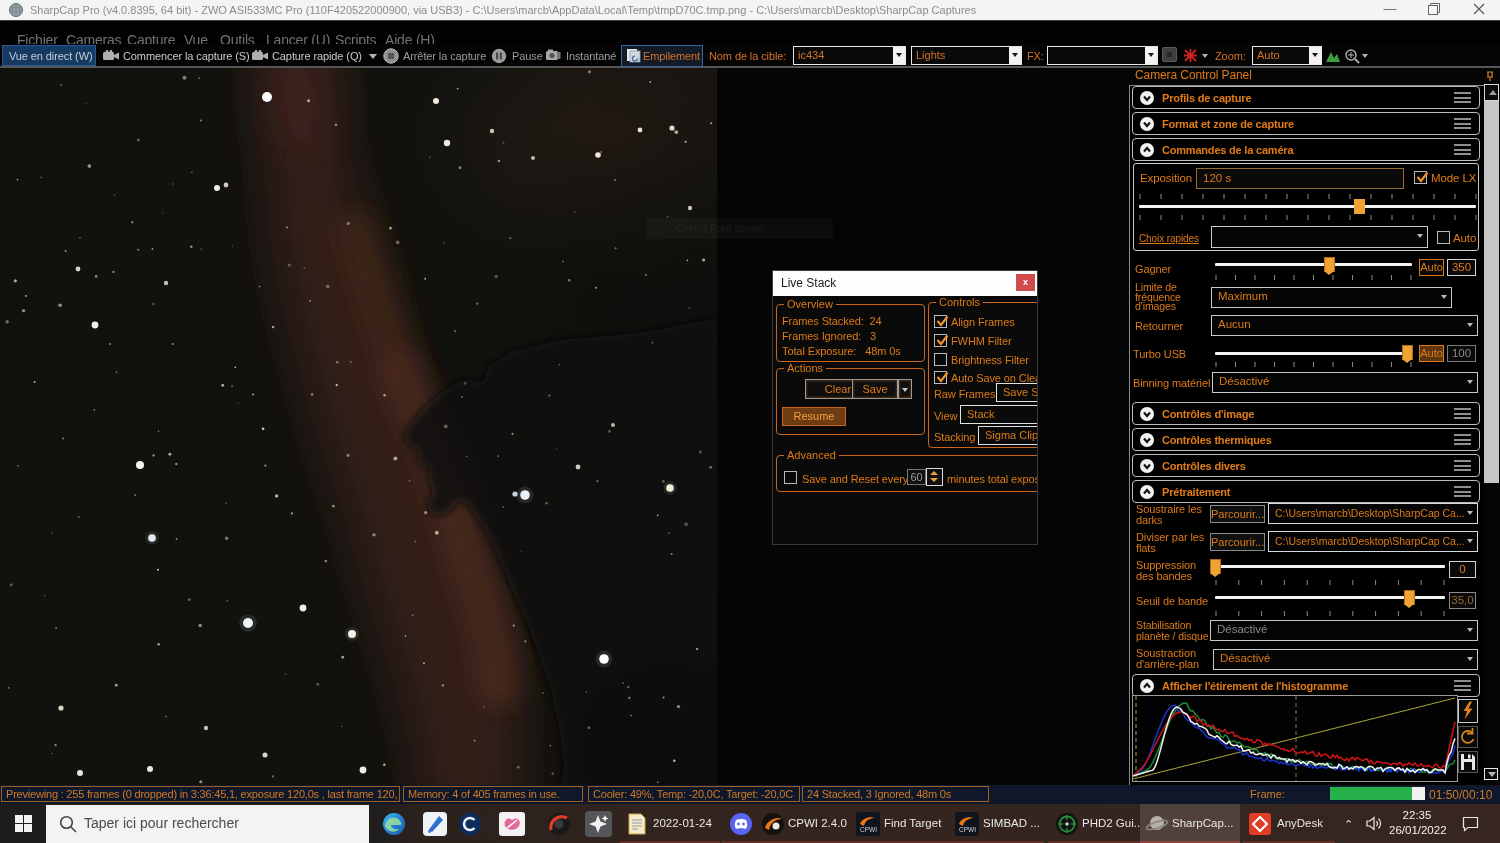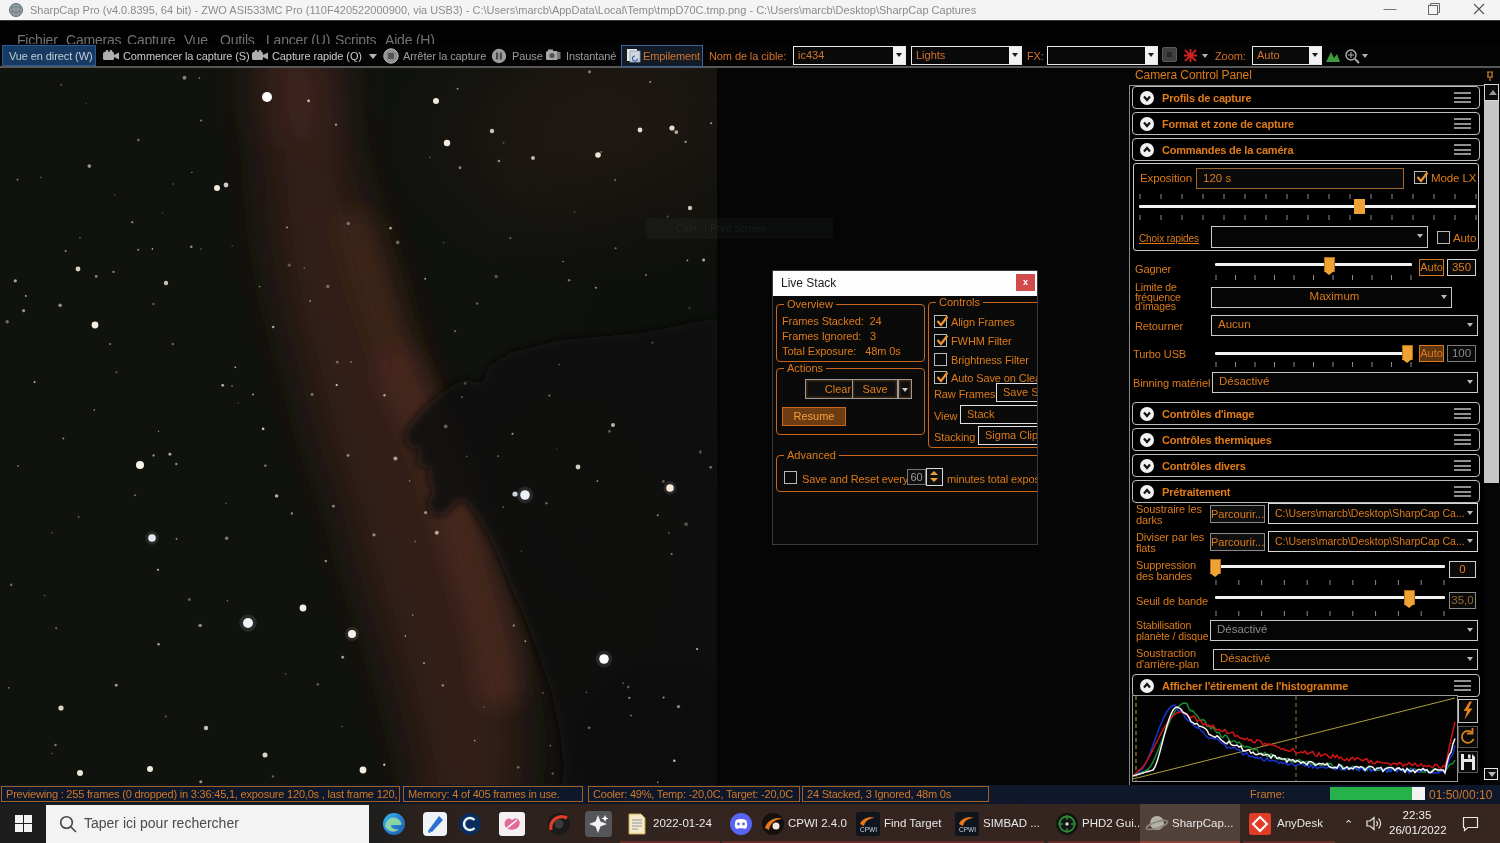--- a/index.html
+++ b/index.html
@@ -539,21 +539,21 @@
         <line x1="98.5" y1="0" x2="98.5" y2="5" stroke="#8a8a8a" stroke-width="1"></line>
         <line x1="118.0" y1="0" x2="118.0" y2="5" stroke="#8a8a8a" stroke-width="1"></line>
         <line x1="137.5" y1="0" x2="137.5" y2="5" stroke="#8a8a8a" stroke-width="1"></line>
         <line x1="157.0" y1="0" x2="157.0" y2="5" stroke="#8a8a8a" stroke-width="1"></line>
         <line x1="176.5" y1="0" x2="176.5" y2="5" stroke="#8a8a8a" stroke-width="1"></line>
         <line x1="196.0" y1="0" x2="196.0" y2="5" stroke="#8a8a8a" stroke-width="1"></line>
       </svg>
 <div class="abtn" style="left:1419px;top:191px;width:25px;height:17px;line-height:15px;">Auto</div>
 <div class="vbox" style="left:1447px;top:191px;width:29px;height:17px;line-height:15px;">350</div>
 <div class="plbl" style="left:1135px;top:215px;line-height:9.5px;font-size:10.5px;">Limite de<br>fréquence<br>d'images</div>
-<div class="pdd" style="left:1211px;top:219px;width:241px;height:21px;text-align:center;">Maximum<span class="chev"></span></div>
+<div class="pdd" style="left:1211px;top:219px;width:241px;height:21px;">Maximum<span class="chev"></span></div>
 <div class="plbl" style="left:1135px;top:253px;">Retourner</div>
 <div class="pdd" style="left:1211px;top:247px;width:267px;height:21px;">Aucun<span class="chev"></span></div>
 <div class="plbl" style="left:1133px;top:281px;">Turbo USB</div>
 <div class="track" style="left:1215px;top:284px;width:197px;"></div>
 <div class="thumb" style="left:1402px;top:277px;"></div>
 <svg class="abs" style="left:1215px;top:294px" width="197" height="5">
         <line x1="1.0" y1="0" x2="1.0" y2="5" stroke="#8a8a8a" stroke-width="1"></line>
         <line x1="20.5" y1="0" x2="20.5" y2="5" stroke="#8a8a8a" stroke-width="1"></line>
         <line x1="40.0" y1="0" x2="40.0" y2="5" stroke="#8a8a8a" stroke-width="1"></line>
         <line x1="59.5" y1="0" x2="59.5" y2="5" stroke="#8a8a8a" stroke-width="1"></line>

